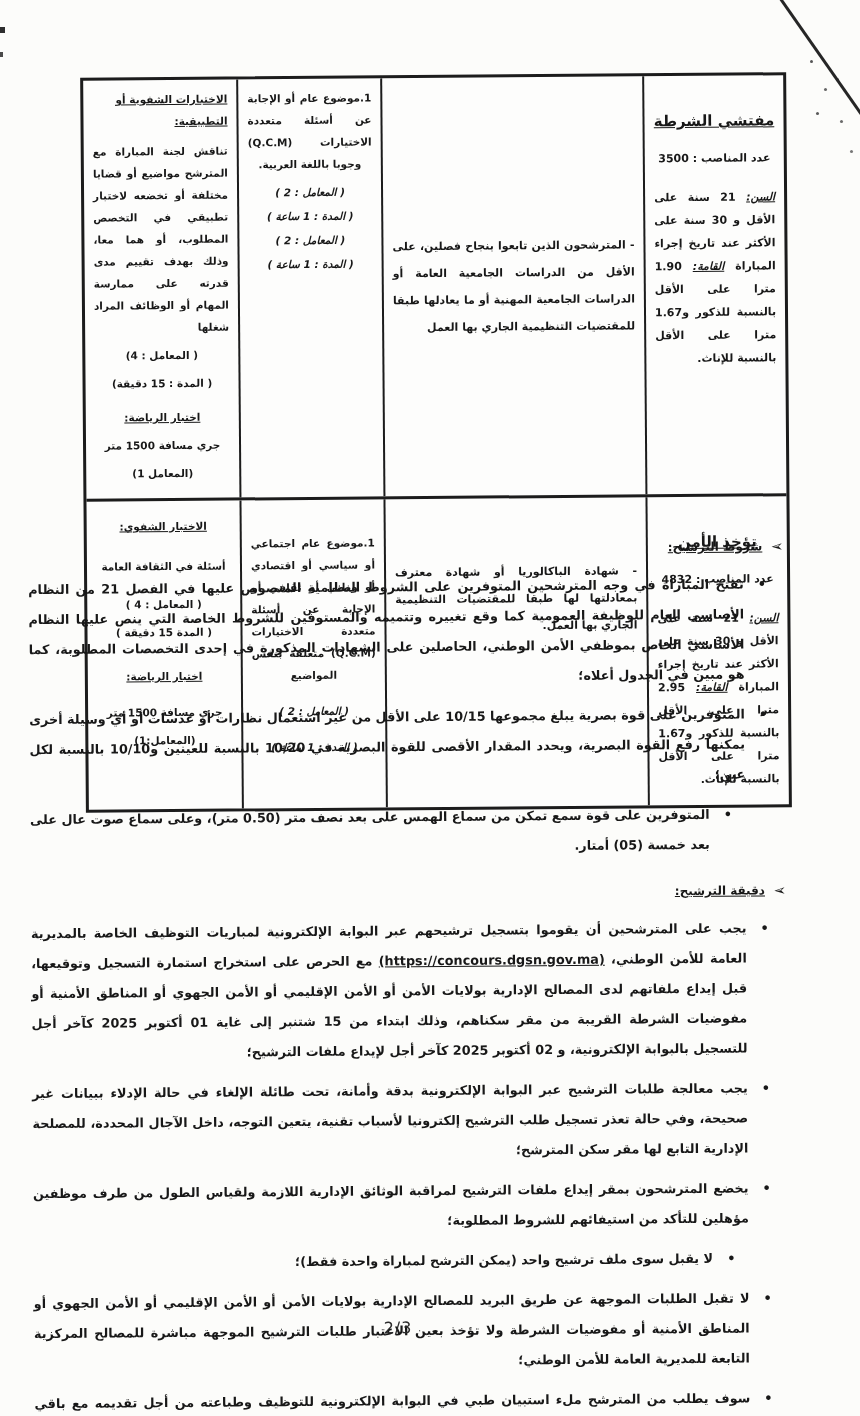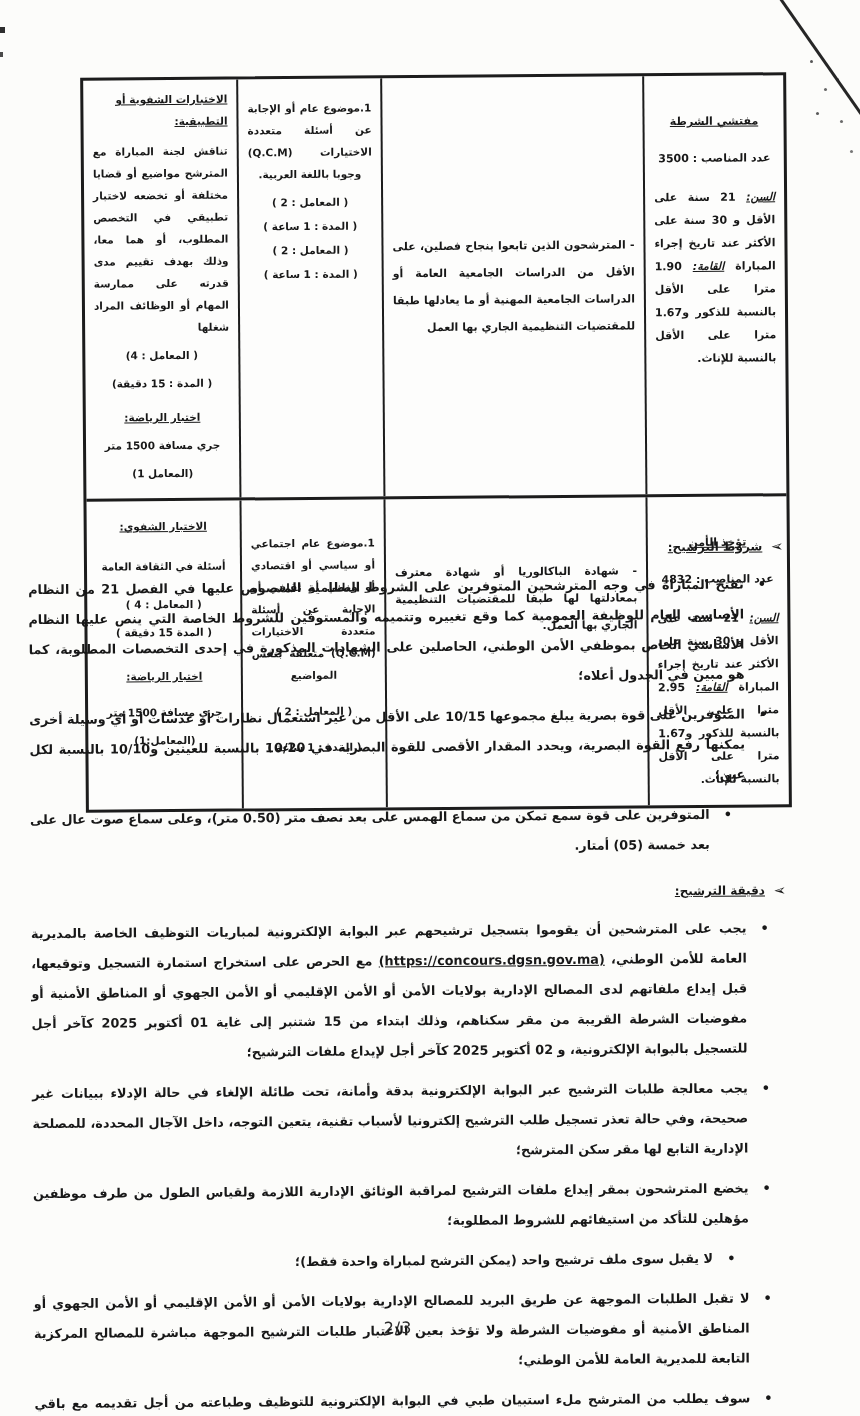--- a/index.html
+++ b/index.html
@@ -30,33 +30,33 @@
     border:3px solid #1c1c1c;background:#fdfdfc;
   }
   .t-row{display:grid;grid-template-columns:141px 262px 144px 1fr;}
   .t-row-1{min-height:244px;border-bottom:3px solid #1c1c1c;}
   .t-row-2{min-height:198px;}
   .cell{border-left:2.5px solid #1c1c1c;padding:8px 9px;font-weight:bold;}
   .cell:last-child{border-left:none;}
   .cell p{margin:0 0 6px 0;}
 
   .c-post{text-align:center;font-size:11px;line-height:23px;}
-  .post-title{font-size:11px;text-decoration:underline;margin:26px 0 14px 0 !important;letter-spacing:.3px;}
+  .post-title{font-size:15px;text-decoration:underline;margin:26px 0 14px 0 !important;letter-spacing:.3px;}
   .post-count{margin-bottom:16px !important;}
   .post-body{text-align:justify;text-align-last:right;}
   .u{text-decoration:underline;font-style:italic;}
 
   .c-diploma{display:flex;align-items:center;font-size:11px;line-height:27px;}
   .c-diploma p{text-align:justify;margin:0;}
   .t-row-2 .c-diploma{align-items:flex-start;}
   .t-row-2 .c-diploma p{margin-top:52px;}
 
   .c-written{font-size:10.5px;line-height:22px;text-align:center;}
-  .c-written .subject{text-align:justify;text-align-last:center;margin-top:10px;}
-  .c-written .meta{margin:2px 0 2px 0;}
+  .c-written .subject{text-align:justify;text-align-last:center;}
+  .c-written .meta{margin:2px 0 2px 0;font-style:italic;}
   .t-row-2 .c-written .subject{margin-top:24px;}
   .t-row-2 .c-written .meta{margin-top:14px;}
 
   .c-oral{font-size:10.5px;line-height:22px;text-align:center;}
   .oral-header{text-decoration:underline;text-align:right;margin-bottom:8px !important;}
   .oral-body{text-align:justify;text-align-last:right;}
   .oral-meta{margin:2px 0;}
   .sport-header{text-decoration:underline;margin-top:12px !important;}
   .t-row-2 .oral-header{text-align:center;margin-top:6px;}
   .t-row-2 .oral-body{text-align:center;text-align-last:center;margin:18px 0 16px 0;}

